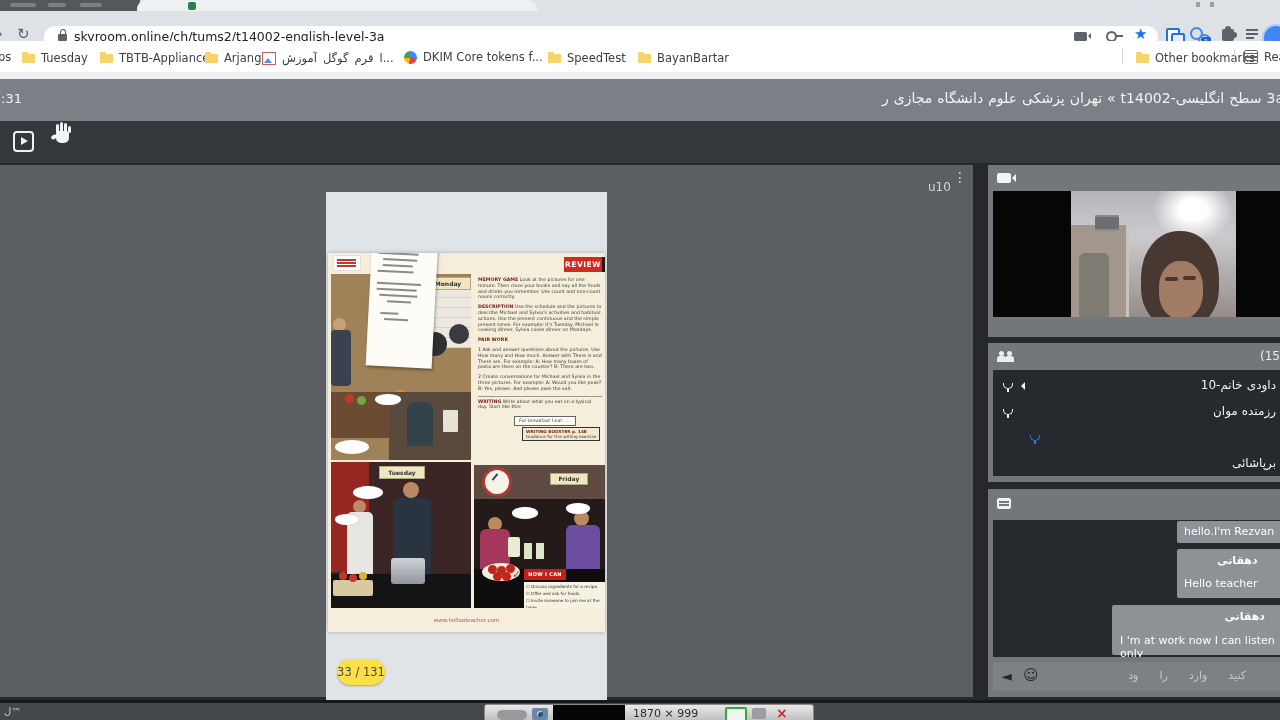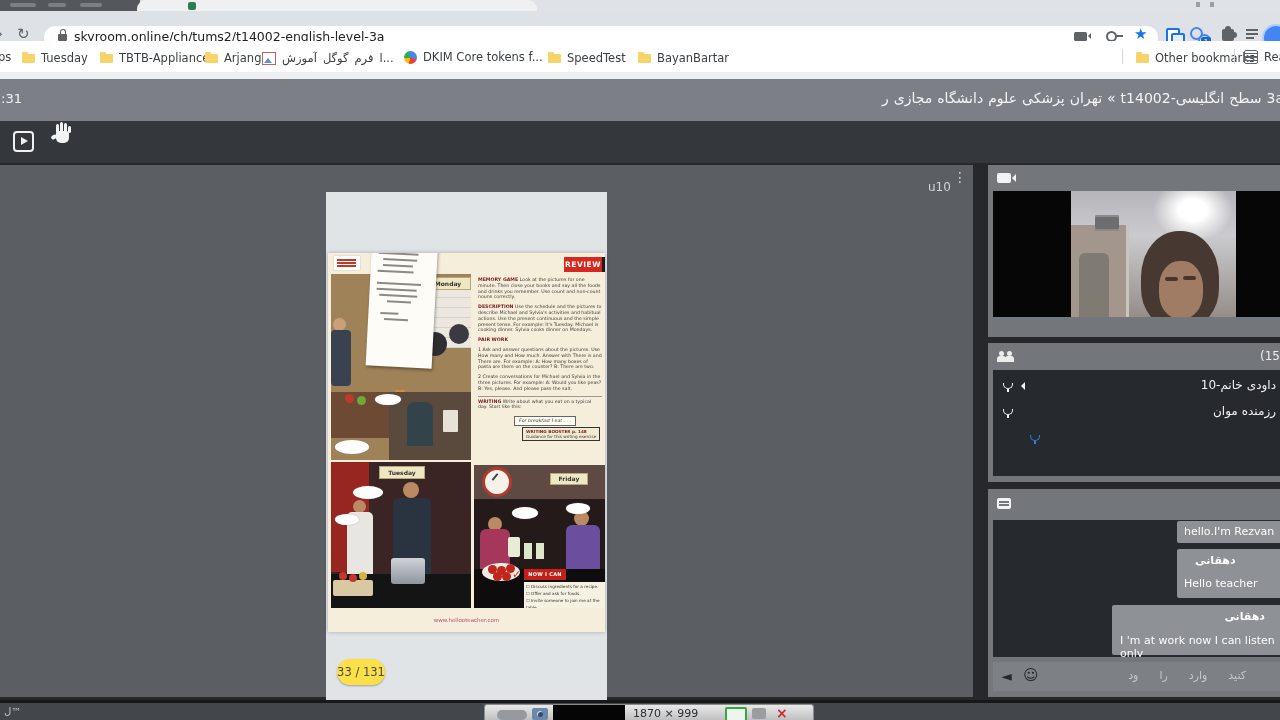--- a/index.html
+++ b/index.html
@@ -108,21 +108,21 @@
   .darkbox{background:#26292d;}
   .mic{width:5px;height:8px;background:#f2f3f4;border-radius:2.5px;position:relative;}
   .mic:before{content:'';position:absolute;left:-2.5px;top:4px;width:8px;height:5px;border:1.5px solid #f2f3f4;border-top:none;border-radius:0 0 6px 6px;}
   .mic:after{content:'';position:absolute;left:1.5px;top:10px;width:2px;height:3px;background:#f2f3f4;}
   .mic.blue{background:#2f7fe8;}
   .mic.blue:before{border-color:#2f7fe8;}
   .mic.blue:after{background:#2f7fe8;}
   .prow-name{position:absolute;right:4px;top:0;height:26px;align-items:center;justify-content:flex-end;
     font-size:12px;color:#f0f1f2;width:240px;}
   .msg-bubble{position:absolute;background:#8e9195;border-radius:2px;color:#fdfdfd;}
-  .msg-name{position:absolute;top:5px;font-weight:bold;font-size:11px;direction:rtl;}
+  .msg-name{position:absolute;top:5px;font-weight:bold;font-size:11px;direction:rtl;margin-left:22px;}
   .msg-text{position:absolute;font-size:11px;}
   .chat-input{background:#7d8084;}
   .send{color:#26282c;font-size:14px;}
   .smiley{color:#26282c;font-size:15px;}
   .placeholder{gap:21px;font-size:11px;color:#c6c8ca;}
 
   
   .scene{left:78px;top:0;width:165px;height:126px;background:linear-gradient(180deg,#b6b6ba 0%,#cbcbcf 35%,#958d88 100%);overflow:hidden;}
   .glow{left:82px;top:-12px;width:80px;height:62px;border-radius:50%;
     background:radial-gradient(closest-side,#ffffff 0%,#ffffff 35%,rgba(255,255,255,0) 100%);}
@@ -409,20 +409,25 @@
               <span dir="ltr">موان</span>
               <span dir="ltr">رزمنده</span>
             </span>
         </div>
         <div class="abs" style="left:0;top:54px;width:308px;height:26px;padding-left:27px;">
           <span class="abs mic blue" style="left:12px;top:7px;"></span>
           <span class="prow-name words">
               <span dir="ltr">سرین</span>
             </span>
         </div>
+        <div class="abs" style="left:0;top:80px;width:287px;height:26px;">
+          <span class="prow-name words">
+              <span dir="ltr">برپاشائی</span>
+            </span>
+        </div>
       </div>
     </div>
 
     <div class="abs panel" style="left:15px;top:324px;width:292px;height:208px;">
       <div class="abs chat-ico" style="left:9px;top:9px;"></div>
       <div class="abs darkbox" style="left:5px;top:31px;width:287px;height:137px;overflow:hidden;">
         <div class="msg-bubble" style="left:184px;top:1px;width:112px;height:22px;">
           <span class="msg-text" style="left:7px;top:4px;">hello.I'm Rezvan</span>
         </div>
         <div class="msg-bubble" style="left:184px;top:29px;width:112px;height:49px;">

